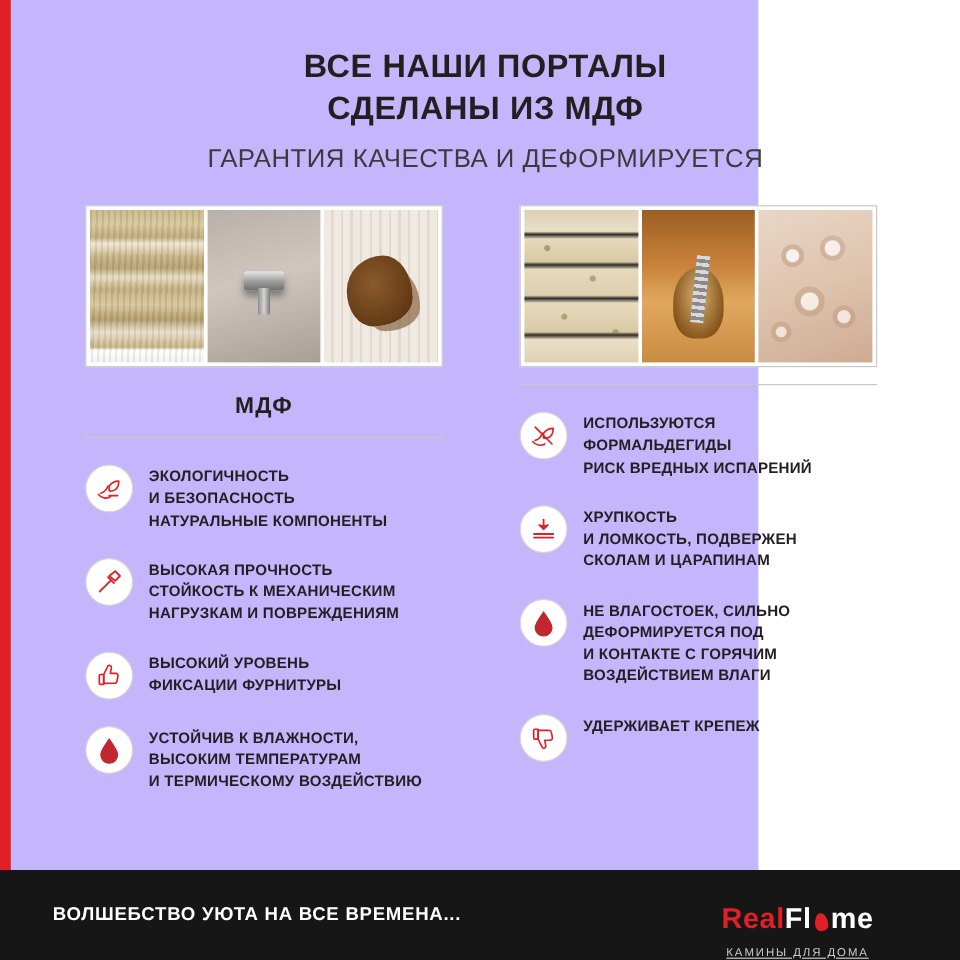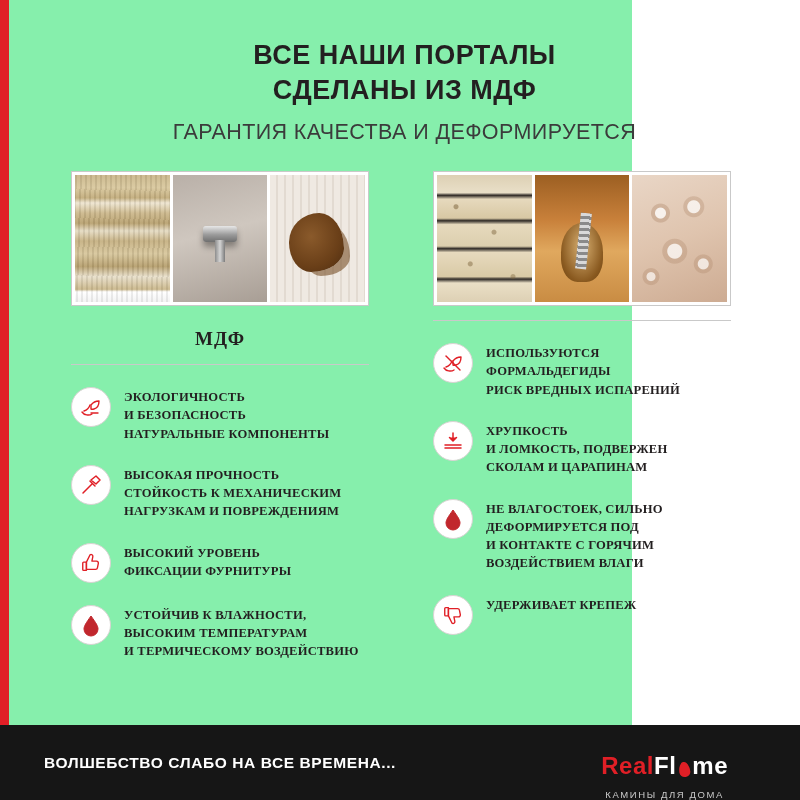--- a/index.html
+++ b/index.html
@@ -5,21 +5,21 @@
   * { box-sizing: border-box; margin: 0; padding: 0; }
   html, body {
     width: 800px; height: 800px;
     font-family: "Liberation Sans", sans-serif;
     background: #ffffff;
     overflow: hidden;
   }
   .page {
     position: relative;
     width: 632px; height: 800px;
-    background: #86efac;
+    background: #c4b5fd;
   }
   
   .left-stripe {
     position: absolute;
     left: 0; top: 0;
     width: 9px; height: 800px;
     background: #e01f26;
   }
   .content {
     position: absolute;
@@ -44,21 +44,20 @@
     font-weight: normal;
     letter-spacing: 0.4px;
     color: #3b3b3b;
   }
   
   .columns {
     display: flex;
     margin-top: 26px;
     padding: 0 62px;
     gap: 64px;
-    font-family: Liberation Serif, serif;
   }
   .col { width: 298px; }
 
   .photo-row {
     display: flex;
     width: 298px;
     height: 135px;
     border: 1px solid #c9c9c9;
     background: #fff;
     padding: 3px;
@@ -253,20 +252,21 @@
     width: 11px; height: 15px;
     background: #e01f26;
     border-radius: 50% 50% 50% 50% / 70% 70% 35% 35%;
     transform: rotate(-8deg);
   }
   .logo-sub {
     margin-top: 11px;
     color: #c9c9c9;
     font-size: 9.5px;
     letter-spacing: 1.6px;
+    text-decoration: underline;
   }
 </style>
 </head>
 <body>
 
 <div class="page">
 
   <div class="left-stripe"></div>
 
   <div class="content">
@@ -427,21 +427,21 @@
             </div>
           </div>
 
         </div>
       </div>
 
     </div>
   </div>
 
   <div class="footer">
-    <div class="footer-slogan">ВОЛШЕБСТВО СЛАБО НА ВСЕ ВРЕМЕНА...</div>
+    <div class="footer-slogan">ВОЛШЕБСТВО УЮТА НА ВСЕ ВРЕМЕНА...</div>
     <div class="logo">
       <div class="logo-main">
         <span class="logo-real">Real</span><span class="logo-fl">Fl</span><span class="flame-dot"></span><span class="logo-fl">me</span>
       </div>
       <div class="logo-sub">КАМИНЫ ДЛЯ ДОМА</div>
     </div>
   </div>
 
 </div>
 

